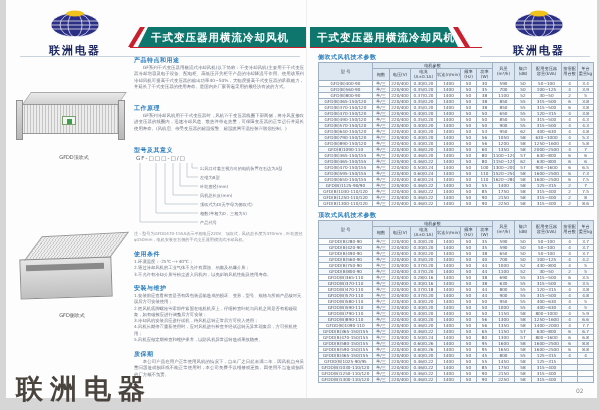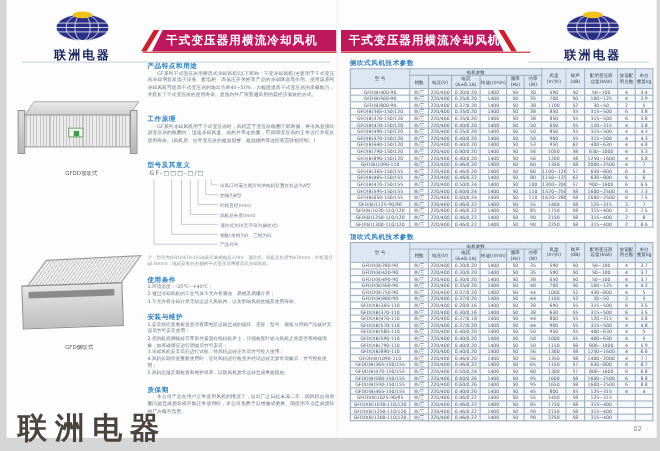--- a/index.html
+++ b/index.html
@@ -10,21 +10,21 @@
 
   
   .logo { position:absolute; width:90px; text-align:center; }
   .logo-left { left:24px; top:8px; }
   .logo-right { left:494px; top:8px; }
   .brand-text { font-size:11px; font-weight:bold; color:#1c2660; letter-spacing:2px; margin-top:1px; }
   .hdr-rule-left { position:absolute; left:14px; top:56px; width:280px; height:1px; background:#c9d4df; }
   .hdr-rule-right { position:absolute; left:480px; top:56px; width:110px; height:1px; background:#c9d4df; }
 
   
-  .bar { position:absolute; top:27px; height:20px; background:#be185d; color:#fff;
+  .bar { position:absolute; top:27px; height:20px; background:#0f766e; color:#fff;
          font-size:10.5px; font-weight:bold; letter-spacing:1px; line-height:20px; text-align:center; }
   .bar-l { left:128px; width:172px; clip-path:polygon(14px 0,100% 0,100% 100%,4px 100%); }
   .bar-l-wedge { position:absolute; left:122px; top:27px; width:18px; height:20px; background:#c8202c;
                  clip-path:polygon(12px 0,17px 0,5px 100%,0 100%); }
   .bar-l-line { position:absolute; left:124px; top:47px; width:176px; height:1px; background:#c8202c; }
   .bar-r { left:310px; width:152px; clip-path:polygon(0 0,calc(100% - 14px) 0,calc(100% - 4px) 100%,0 100%); }
   .bar-r-wedge { position:absolute; left:452px; top:27px; width:18px; height:20px; background:#c8202c;
                  clip-path:polygon(1px 0,6px 0,18px 100%,13px 100%); }
   .bar-r-line { position:absolute; left:310px; top:47px; width:172px; height:1px; background:#c8202c; }
 

